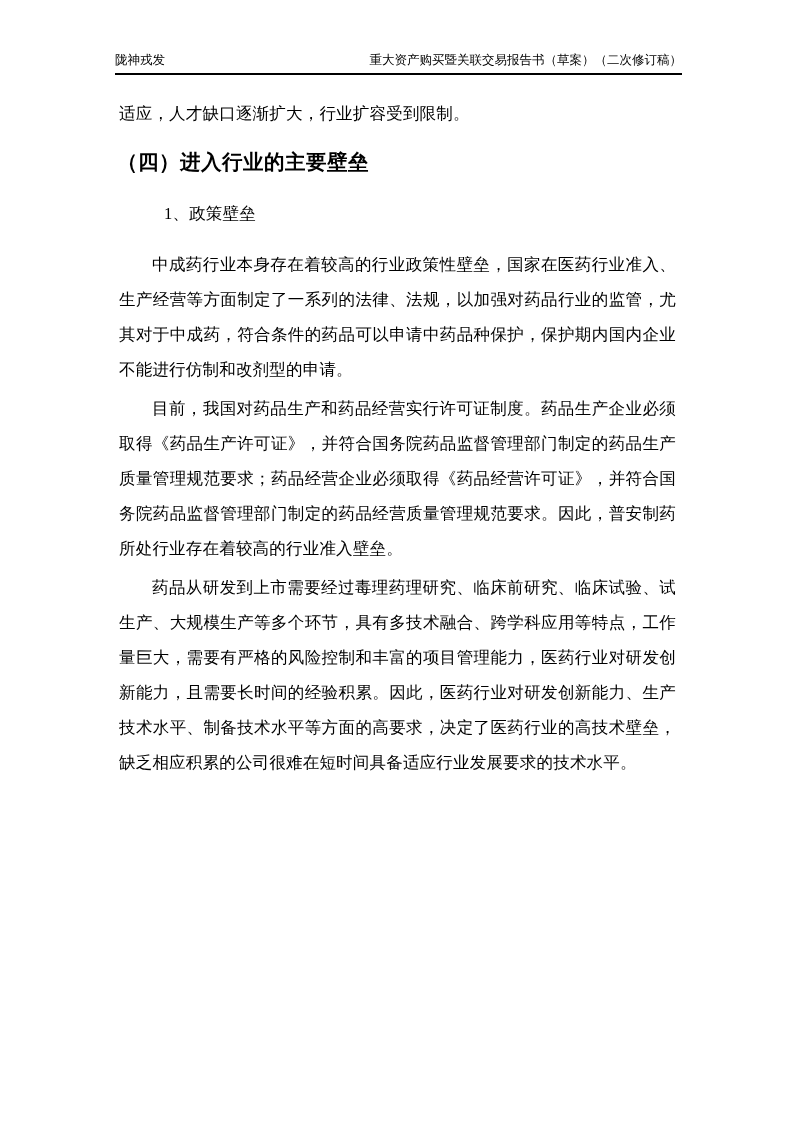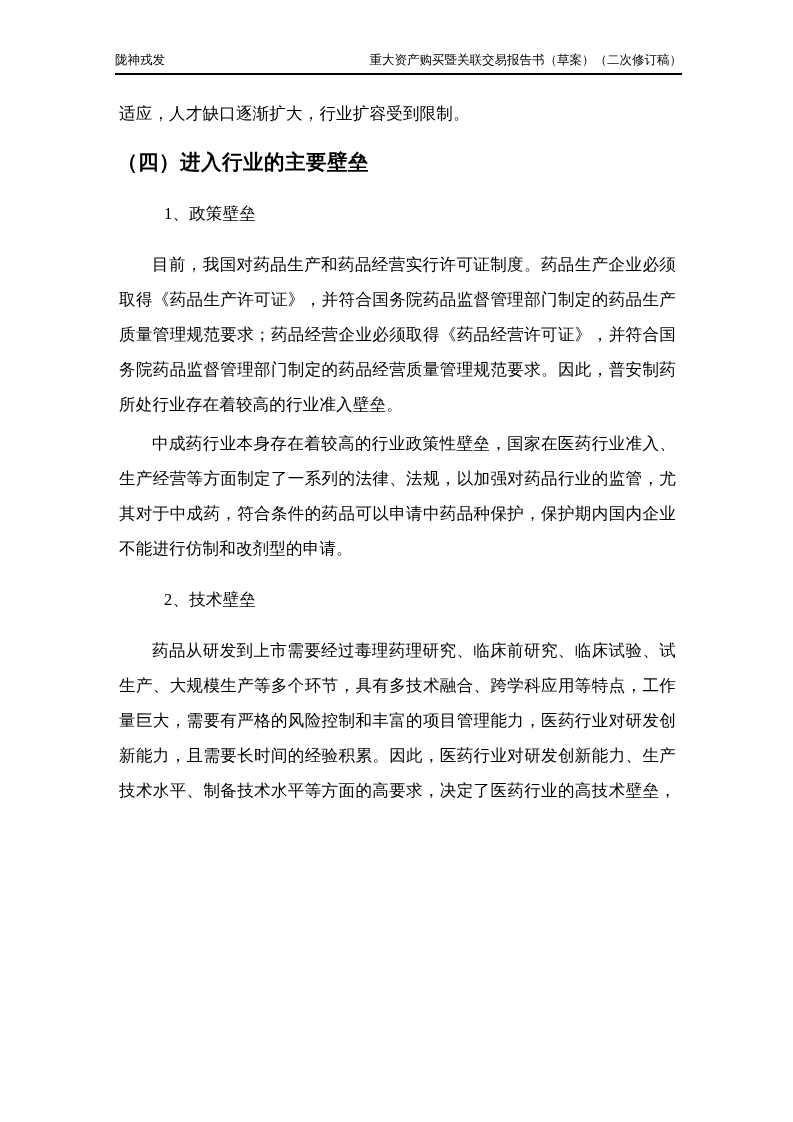--- a/index.html
+++ b/index.html
@@ -81,25 +81,24 @@
   </div>
 
   <div class="doc-body">
 
     <p class="para no-indent">适应，人才缺口逐渐扩大，行业扩容受到限制。</p>
 
     <h1 class="h1">（四）进入行业的主要壁垒</h1>
 
     <h2 class="h2">1、政策壁垒</h2>
 
+    <p class="para">中成药行业本身存在着较高的行业政策性壁垒，国家在医药行业准入、生产经营等方面制定了一系列的法律、法规，以加强对药品行业的监管，尤其对于中成药，符合条件的药品可以申请中药品种保护，保护期内国内企业不能进行仿制和改剂型的申请。</p>
+
     <p class="para">目前，我国对药品生产和药品经营实行许可证制度。药品生产企业必须取得《药品生产许可证》，并符合国务院药品监督管理部门制定的药品生产质量管理规范要求；药品经营企业必须取得《药品经营许可证》，并符合国务院药品监督管理部门制定的药品经营质量管理规范要求。因此，普安制药所处行业存在着较高的行业准入壁垒。</p>
 
-    <p class="para">中成药行业本身存在着较高的行业政策性壁垒，国家在医药行业准入、生产经营等方面制定了一系列的法律、法规，以加强对药品行业的监管，尤其对于中成药，符合条件的药品可以申请中药品种保护，保护期内国内企业不能进行仿制和改剂型的申请。</p>
-
-    <h2 class="h2">2、技术壁垒</h2>
 
     <p class="para">药品从研发到上市需要经过毒理药理研究、临床前研究、临床试验、试生产、大规模生产等多个环节，具有多技术融合、跨学科应用等特点，工作量巨大，需要有严格的风险控制和丰富的项目管理能力，医药行业对研发创新能力，且需要长时间的经验积累。因此，医药行业对研发创新能力、生产技术水平、制备技术水平等方面的高要求，决定了医药行业的高技术壁垒，缺乏相应积累的公司很难在短时间具备适应行业发展要求的技术水平。</p>
 
     <h2 class="h2">3、品牌及营销网络壁垒</h2>
 
 
   </div>
 
   <div class="footer">257 / 371</div>
 

